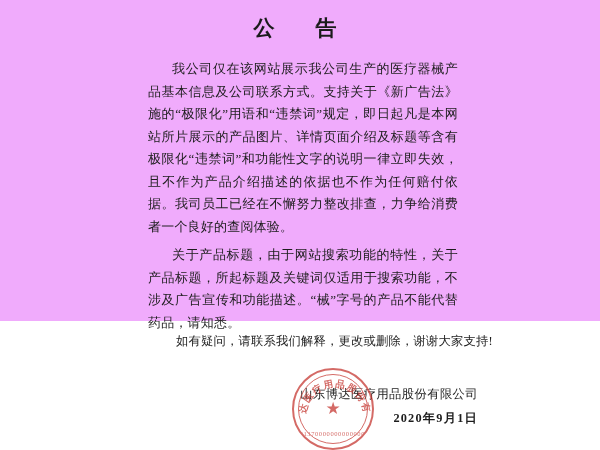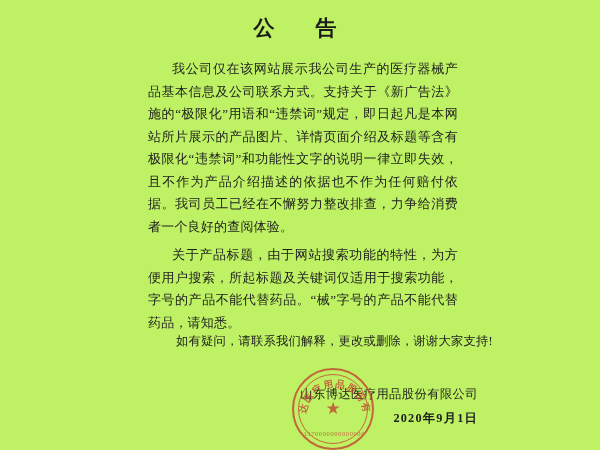--- a/index.html
+++ b/index.html
@@ -9,22 +9,22 @@
   body {
     width: 600px;
     height: 450px;
     background: #ffffff;
     font-family: "Liberation Serif", "DejaVu Serif", serif;
     overflow: hidden;
   }
   #page {
     position: relative;
     width: 600px;
-    height: 450px;
-    background: #bef264;
+    height: 321px;
+    background: #f0abfc;
     box-sizing: border-box;
   }
   #doc-title {
     position: absolute;
     top: 14px;
     left: 0;
     width: 600px;
     text-align: center;
     font-size: 21px;
     font-weight: bold;
@@ -135,21 +135,21 @@
 </style>
 </head>
 <body>
 
 <div id="page">
 
   <div id="doc-title">公　告</div>
 
   <div id="body-block">
     <p class="para">我公司仅在该网站展示我公司生产的医疗器械产品基本信息及公司联系方式。支持关于《新广告法》施的“极限化”用语和“违禁词”规定，即日起凡是本网站所片展示的产品图片、详情页面介绍及标题等含有极限化“违禁词”和功能性文字的说明一律立即失效，且不作为产品介绍描述的依据也不作为任何赔付依据。我司员工已经在不懈努力整改排查，力争给消费者一个良好的查阅体验。</p>
-    <p class="para gap">关于产品标题，由于网站搜索功能的特性，为方便用户搜索，所起标题及关键词仅适用于搜索功能，字号的产品不能代替药品。“械”字号的产品不能代替药品，请知悉。</p>
+    <p class="para gap">关于产品标题，由于网站搜索功能的特性，关于产品标题，所起标题及关键词仅适用于搜索功能，不涉及广告宣传和功能描述。“械”字号的产品不能代替药品，请知悉。</p>
   </div>
 
   <div id="closing">如有疑问，请联系我们解释，更改或删除，谢谢大家支持!</div>
 
   <div id="signature">
     <div id="sign-company">山东博达医疗用品股份有限公司</div>
     <div id="sign-date">2020年9月1日</div>
   </div>
 
   <div id="seal">

